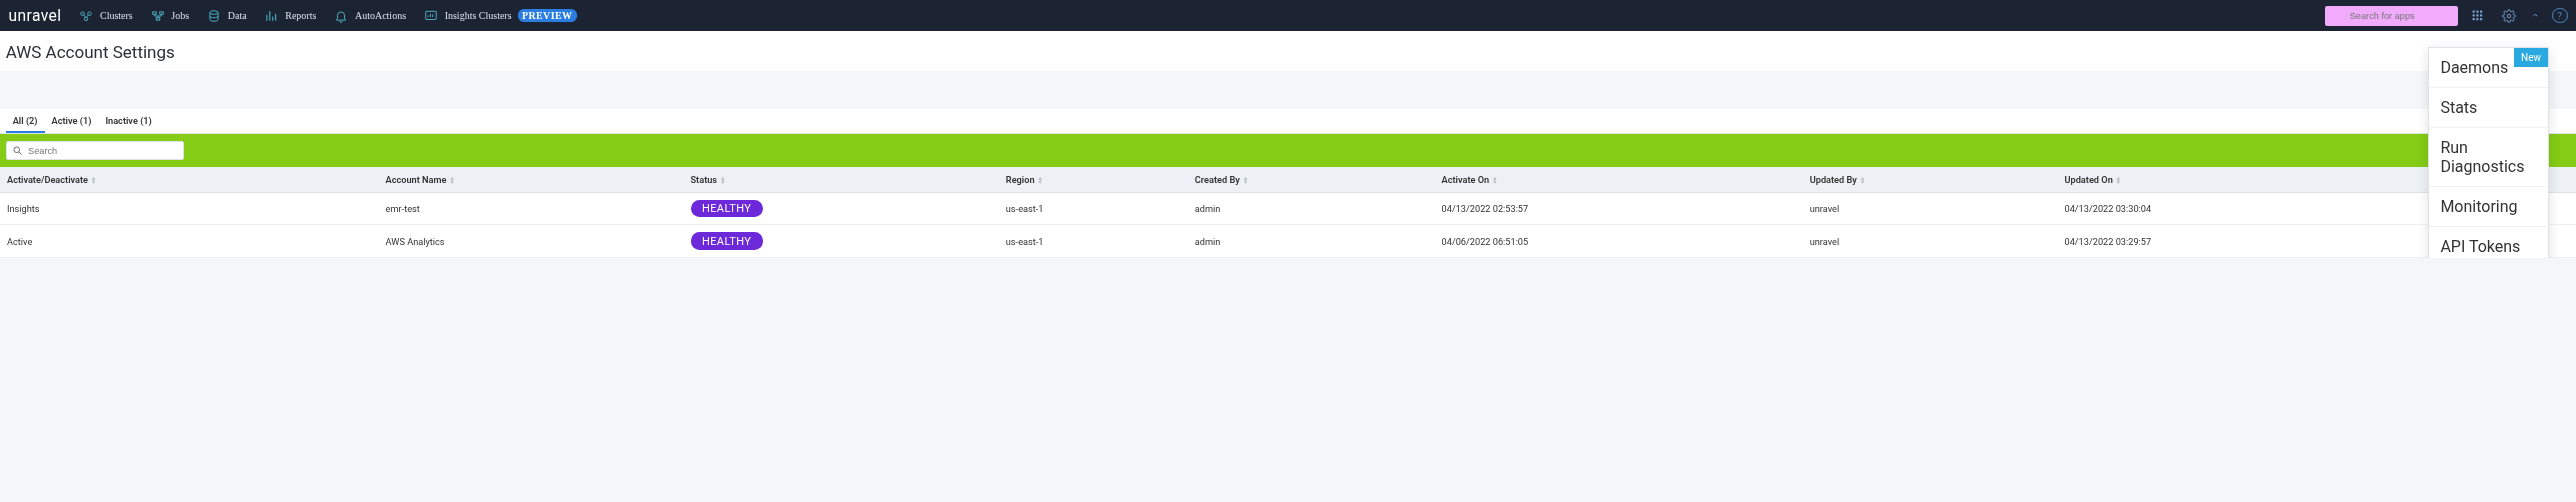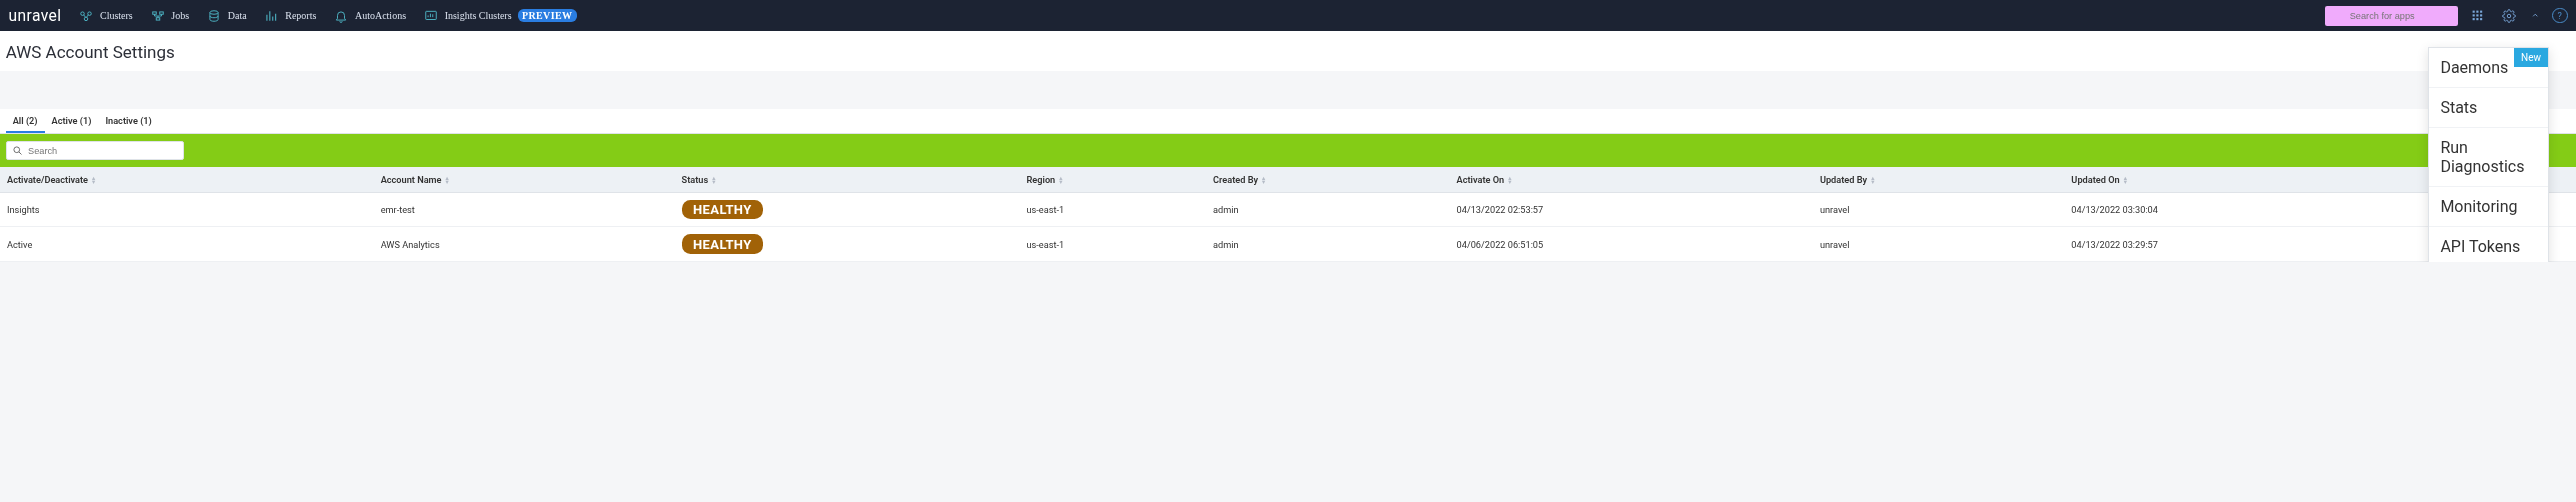--- a/index.html
+++ b/index.html
@@ -31,21 +31,21 @@
 .filter-row { padding: 7px 5.7px; background: #84cc16; }
 .filter-search { display: flex; align-items: center; gap: 4.3px; background: #fff; border: 0.7px solid #dfe3e8; border-radius: 2.1px; padding: 2.8px 5.7px; width: 178px; }
 .filter-search input { border: none; outline: none; flex: 1; font-size: 9.2px; color: #333; }
 .filter-search svg { color: #666; }
 
 
 table { width: 100%; border-collapse: collapse; background: #fff; }
 thead th { background: #edf1f5; text-align: left; font-size: 9.2px; font-weight: 600; color: #333; padding: 7px 7px; border-bottom: 0.7px solid #dfe3e8; }
 tbody td { padding: 7px 7px; font-size: 9.2px; color: #333; border-bottom: 0.7px solid #eef0f3; }
 tbody tr:first-child { background: #fff; }
-.status-badge { display: inline-block; background: #a16207; color: #fff; font-size: 13px; font-weight: 700; padding: 2.1px 11.4px; border-radius: 8.5px; letter-spacing: 0.4px; }
+.status-badge { display: inline-block; background: #6d28d9; color: #fff; font-size: 11px; font-weight: 400; padding: 2.1px 11.4px; border-radius: 8.5px; letter-spacing: 0.4px; }
 .action-cell { display: flex; align-items: center; gap: 4.3px; justify-content: flex-start; }
 .edit-icon { color: #555; cursor: pointer; }
 .circle-icon { width: 11.4px; height: 11.4px; border-radius: 50%; display: inline-flex; align-items: center; justify-content: center; font-size: 7px; color: #fff; cursor: pointer; font-weight: bold; }
 .circle-icon.green { background: #3bbf4e; }
 .circle-icon.red { background: #e14a4a; }
 
 
 .dropdown { position: absolute; right: 18.5px; top: 31px; width: 121px; background: #fff; border: 0.7px solid #dfe3e8; box-shadow: 0 2.8px 11.4px rgba(0,0,0,0.12); z-index: 100; }
 .dropdown-item { padding: 10px 11.4px; font-size: 16px; color: #333; cursor: pointer; border-bottom: 0.7px solid #f0f2f5; }
 .dropdown-item:last-child { border-bottom: none; }

